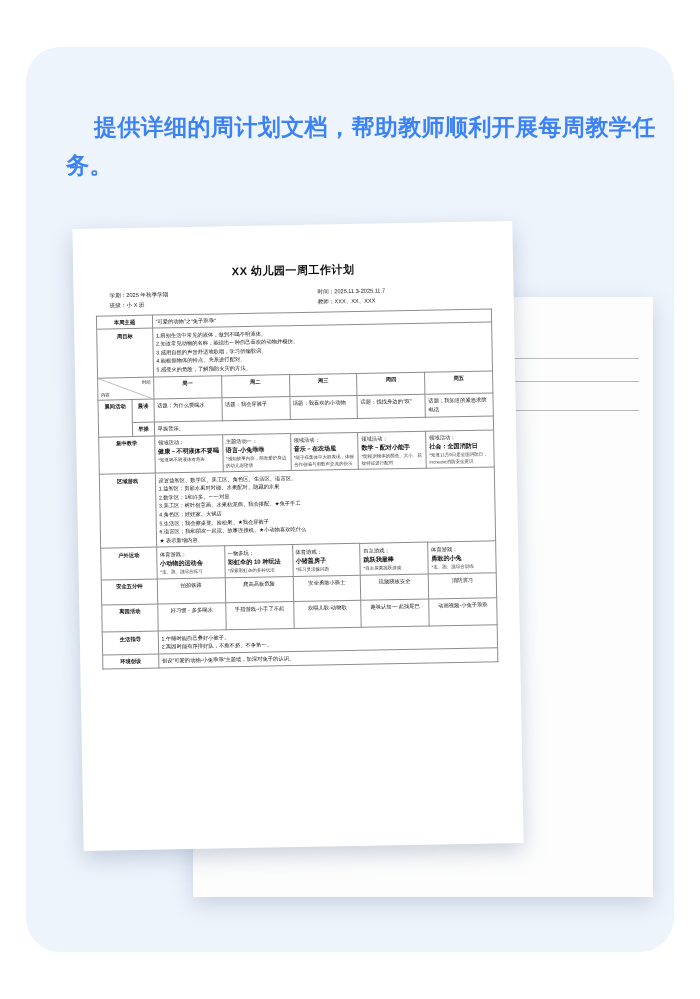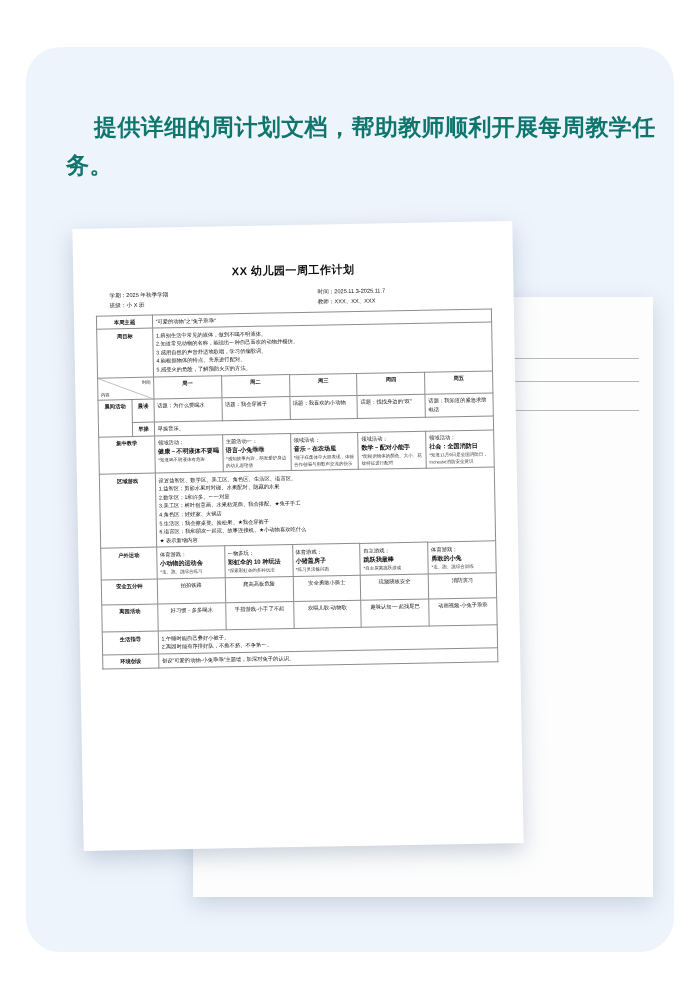--- a/index.html
+++ b/index.html
@@ -11,21 +11,21 @@
 
   
   .backdrop{
     position:absolute;left:26px;top:47px;width:648px;height:905px;
     background:#eef4fc;border-radius:34px;
   }
 
   
   .headline{
     position:absolute;left:66px;top:108px;width:590px;
-    font-size:23px;line-height:38px;color:#0f766e;font-weight:700;
+    font-size:23px;line-height:38px;color:#3b82f6;font-weight:700;
     letter-spacing:.4px;text-indent:28px;
   }
 
   
   .papers{position:absolute;left:0;top:0;width:700px;height:999px;}
   .paper-back{
     position:absolute;left:193px;top:297px;width:460px;height:600px;
     background:#fdfdfd;
     box-shadow:0 7px 20px rgba(110,130,160,.30);
     overflow:hidden;

